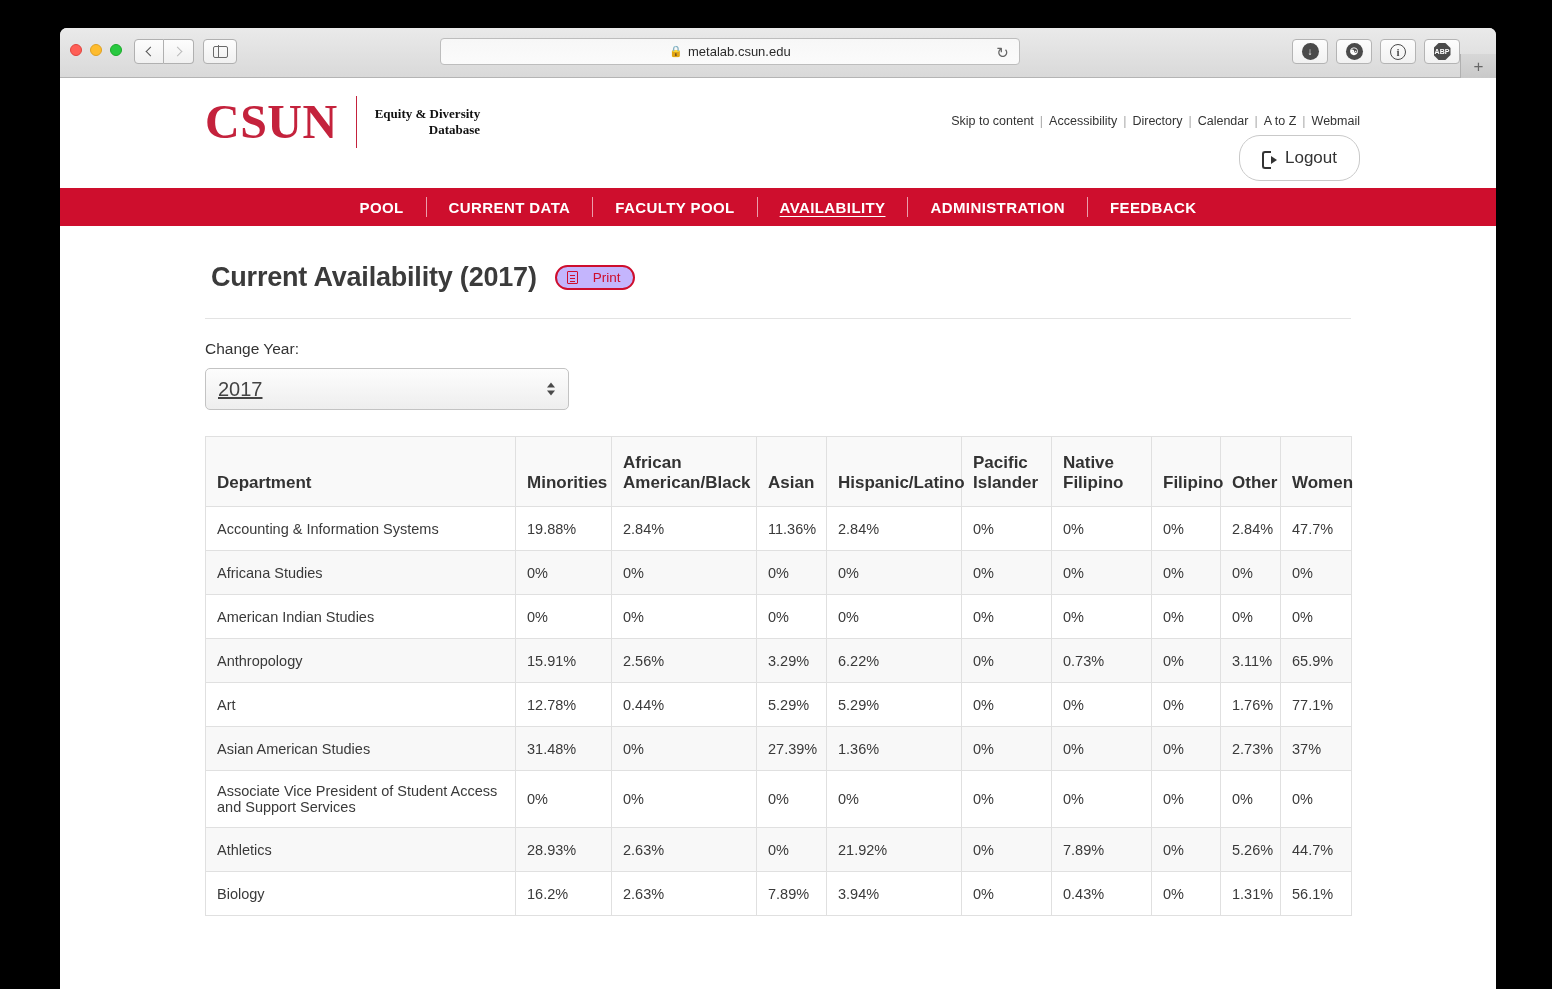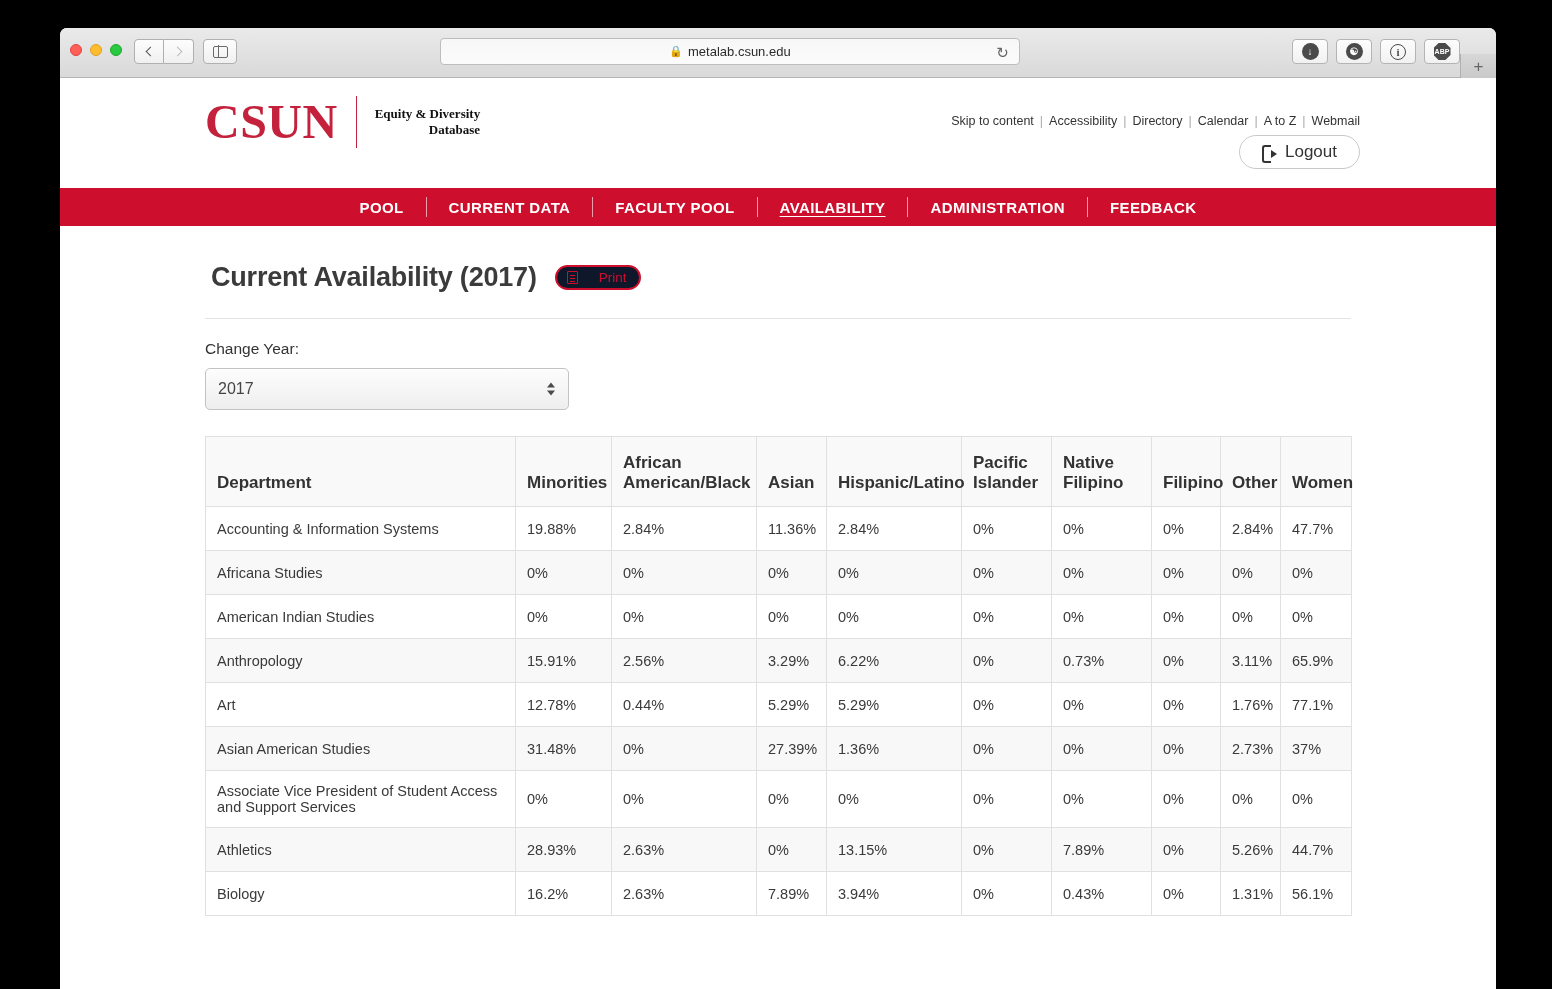--- a/index.html
+++ b/index.html
@@ -138,21 +138,21 @@
   #util-links {
     position: absolute; right: 136px; top: 36px;
     font-size: 12.5px; color: #333;
     white-space: nowrap;
   }
   #util-links a { color:#333; text-decoration:none; }
   #util-links .sep { color:#aaa; padding: 0 6px; }
 
   #logout-btn {
     position: absolute; right: 136px; top: 57px;
-    height: 34px; padding: 0 22px;
+    height: 46px; padding: 0 22px;
     border: 1px solid #c9c9c9;
     border-radius: 21px;
     background: #fff;
     display: flex; align-items: center; gap: 8px;
     font-size: 17px; color: #333;
   }
   .logout-glyph {
     position: relative; width: 15px; height: 14px;
   }
   .logout-glyph::before {
@@ -191,24 +191,24 @@
   
   #content { padding: 0 0 0 0; }
   #content-inner { margin: 0 auto; width: 1146px; padding-top: 30px; }
 
   #title-row { display: flex; align-items: center; gap: 12px; }
   #page-title {
     font-size: 27px; font-weight: bold; color: #3b3b3b;
     margin: 6px; letter-spacing: -0.2px;
   }
   #print-btn {
-    display: inline-flex; align-items: center; gap: 21px;
+    display: inline-flex; align-items: center; gap: 15px;
     border: 2px solid #ce0e2d; border-radius: 16px;
     padding: 3px 13px 3px 10px;
-    color: #ce0e2d; font-size: 13.5px; background:#0f172a;
+    color: #ce0e2d; font-size: 13.5px; background:#c4b5fd;
   }
   .print-glyph {
     width: 11px; height: 13px; border: 1.4px solid #ce0e2d; border-radius:1px;
     position: relative;
   }
   .print-glyph::after {
     content:""; position:absolute; left:2px; top:3px; right:2px; height:1px;
     background:#ce0e2d;
     box-shadow: 0 3px 0 #ce0e2d, 0 6px 0 #ce0e2d;
   }
@@ -219,21 +219,21 @@
 
   #year-select {
     margin-top: 10px;
     width: 364px; height: 42px;
     background: linear-gradient(to bottom,#fdfdfd 0%,#eeeeee 100%);
     border: 1px solid #c3c3c3;
     border-radius: 5px;
     display: flex; align-items: center;
     padding: 0 12px;
     position: relative;
-    font-size: 16px; color: #444;
+    font-size: 20px; color: #444; text-decoration: underline;
   }
   .stepper {
     position: absolute; right: 13px; top: 50%; transform: translateY(-50%);
     display: flex; flex-direction: column; gap: 3px;
   }
   .stepper i { display:block; width:0;height:0; border-left:4.5px solid transparent; border-right:4.5px solid transparent; }
   .stepper i.up   { border-bottom: 5.5px solid #4a4a4a; }
   .stepper i.down { border-top: 5.5px solid #4a4a4a; }
 
   
@@ -491,21 +491,21 @@
                 <td>0%</td>
                 <td>0%</td>
                 <td>0%</td>
                 <td>0%</td>
               </tr>
               <tr>
                 <td>Athletics</td>
                 <td>28.93%</td>
                 <td>2.63%</td>
                 <td>0%</td>
-                <td>13.15%</td>
+                <td>21.92%</td>
                 <td>0%</td>
                 <td>7.89%</td>
                 <td>0%</td>
                 <td>5.26%</td>
                 <td>44.7%</td>
               </tr>
               <tr>
                 <td>Biology</td>
                 <td>16.2%</td>
                 <td>2.63%</td>

